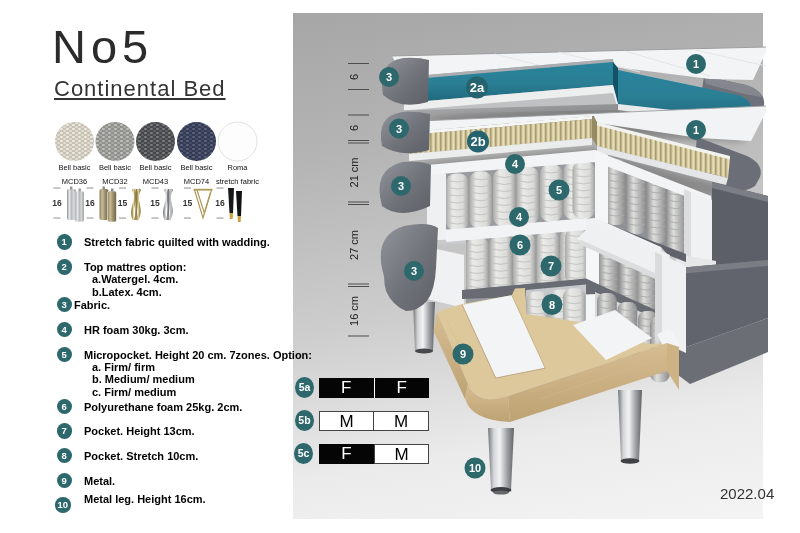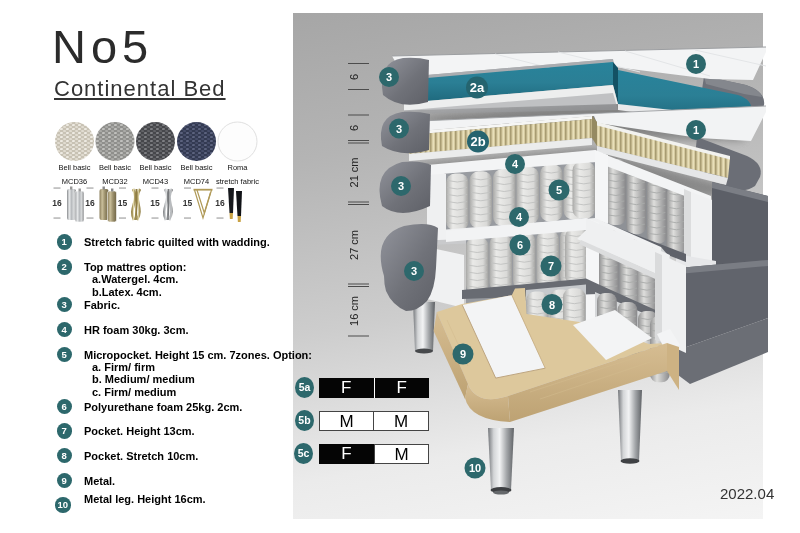--- a/index.html
+++ b/index.html
@@ -155,25 +155,25 @@
 <div class="abs swlab" style="left:166.5px;top:161px">Bell basic<br>MCD74</div>
 <div class="abs swlab" style="left:207.5px;top:161px">Roma<br>stretch fabric</div>
 
 <div class="li-c" style="left:56.5px;top:234.2px">1</div>
 <div class="li-t" style="left:84px;top:236px">Stretch fabric quilted with wadding.</div>
 <div class="li-c" style="left:56.5px;top:259px">2</div>
 <div class="li-t" style="left:84px;top:261px">Top mattres option:</div>
 <div class="li-t" style="left:92px;top:273px">a.Watergel. 4cm.</div>
 <div class="li-t" style="left:92px;top:285.5px">b.Latex. 4cm.</div>
 <div class="li-c" style="left:56.5px;top:296.5px">3</div>
-<div class="li-t" style="left:84px;top:298.5px">Fabric.</div>
+<div class="li-t" style="left:74px;top:298.5px">Fabric.</div>
 <div class="li-c" style="left:56.5px;top:321.5px">4</div>
 <div class="li-t" style="left:84px;top:323.5px">HR foam 30kg. 3cm.</div>
 <div class="li-c" style="left:56.5px;top:346.5px">5</div>
-<div class="li-t" style="left:84px;top:348.5px">Micropocket. Height 15 cm. 7zones. Option:</div>
+<div class="li-t" style="left:84px;top:348.5px">Micropocket. Height 20 cm. 7zones. Option:</div>
 <div class="li-t" style="left:92px;top:360.5px">a. Firm/ firm</div>
 <div class="li-t" style="left:92px;top:373px">b. Medium/ medium</div>
 <div class="li-t" style="left:92px;top:385.5px">c. Firm/ medium</div>
 <div class="li-c" style="left:56.5px;top:398.5px">6</div>
 <div class="li-t" style="left:84px;top:400.5px">Polyurethane foam 25kg. 2cm.</div>
 <div class="li-c" style="left:56.5px;top:423px">7</div>
 <div class="li-t" style="left:84px;top:425px">Pocket. Height 13cm.</div>
 <div class="li-c" style="left:56.5px;top:447.5px">8</div>
 <div class="li-t" style="left:84px;top:449.5px">Pocket. Stretch 10cm.</div>
 <div class="li-c" style="left:56.5px;top:472.5px">9</div>

